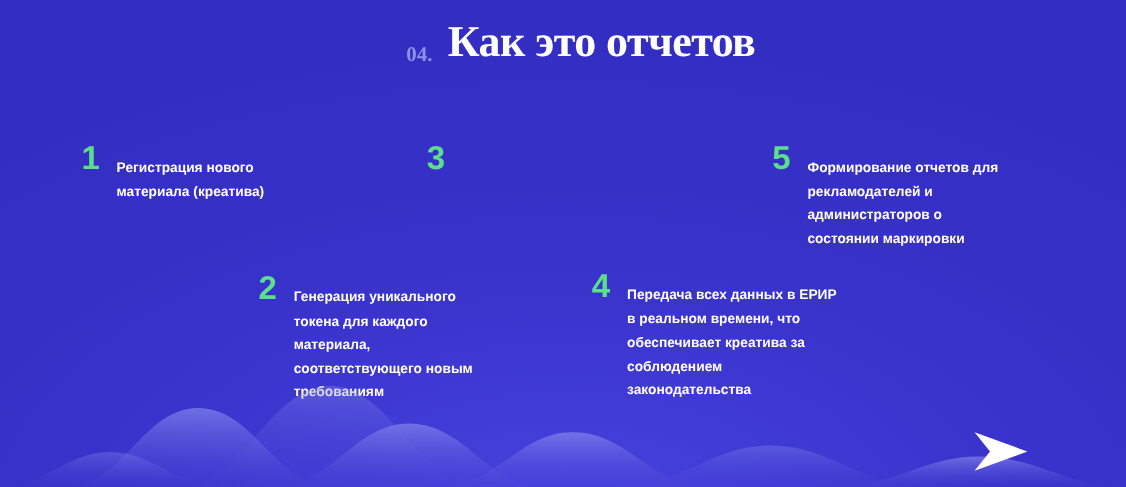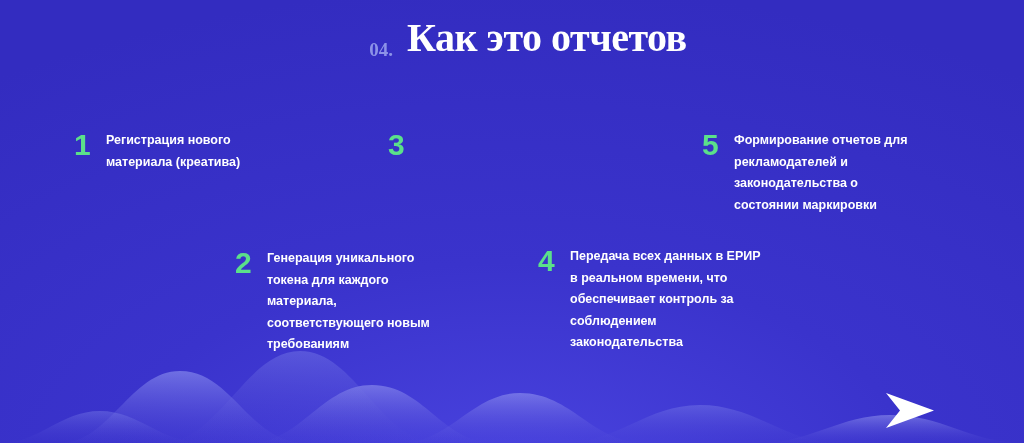--- a/index.html
+++ b/index.html
@@ -58,20 +58,21 @@
     margin-right: 14px;
     min-width: 18px;
     text-align: left;
   }
   .step-text {
     color: #ffffff;
     font-size: 12.5px;
     font-weight: bold;
     line-height: 1.72;
     max-width: 185px;
+    margin-top: 12px;
   }
   #step1 { left: 74px;  top: 130px; }
   #step2 { left: 235px; top: 248px; }
   #step3 { left: 388px; top: 130px; }
   #step4 { left: 538px; top: 246px; }
   #step5 { left: 702px; top: 130px; }
 
   #step3 .step-text { max-width: 175px; }
   #step5 .step-text { max-width: 190px; }
   #step4 .step-text { max-width: 195px; }
@@ -115,26 +116,26 @@
     <span class="step-num">2</span>
     <span class="step-text">Генерация уникального токена для каждого материала, соответствующего новым требованиям</span>
   </div>
 
   <div class="step" id="step3">
     <span class="step-num">3</span>
   </div>
 
   <div class="step" id="step4">
     <span class="step-num">4</span>
-    <span class="step-text">Передача всех данных в ЕРИР в реальном времени, что обеспечивает контроль за соблюдением законодательства</span>
+    <span class="step-text">Передача всех данных в ЕРИР в реальном времени, что обеспечивает креатива за соблюдением законодательства</span>
   </div>
 
   <div class="step" id="step5">
     <span class="step-num">5</span>
-    <span class="step-text">Формирование отчетов для рекламодателей и законодательства о состоянии маркировки</span>
+    <span class="step-text">Формирование отчетов для рекламодателей и администраторов о состоянии маркировки</span>
   </div>
 
   <div class="wave-wrap">
     <svg width="1024" height="150" viewBox="0 0 1024 150" xmlns="http://www.w3.org/2000/svg">
       <defs>
         <linearGradient id="gradA" x1="0" y1="0" x2="0" y2="1">
           <stop offset="0%" stop-color="#9aa0f5" stop-opacity="0.55"></stop>
           <stop offset="100%" stop-color="#5d57dd" stop-opacity="0.05"></stop>
         </linearGradient>
         <linearGradient id="gradB" x1="0" y1="0" x2="0" y2="1">

